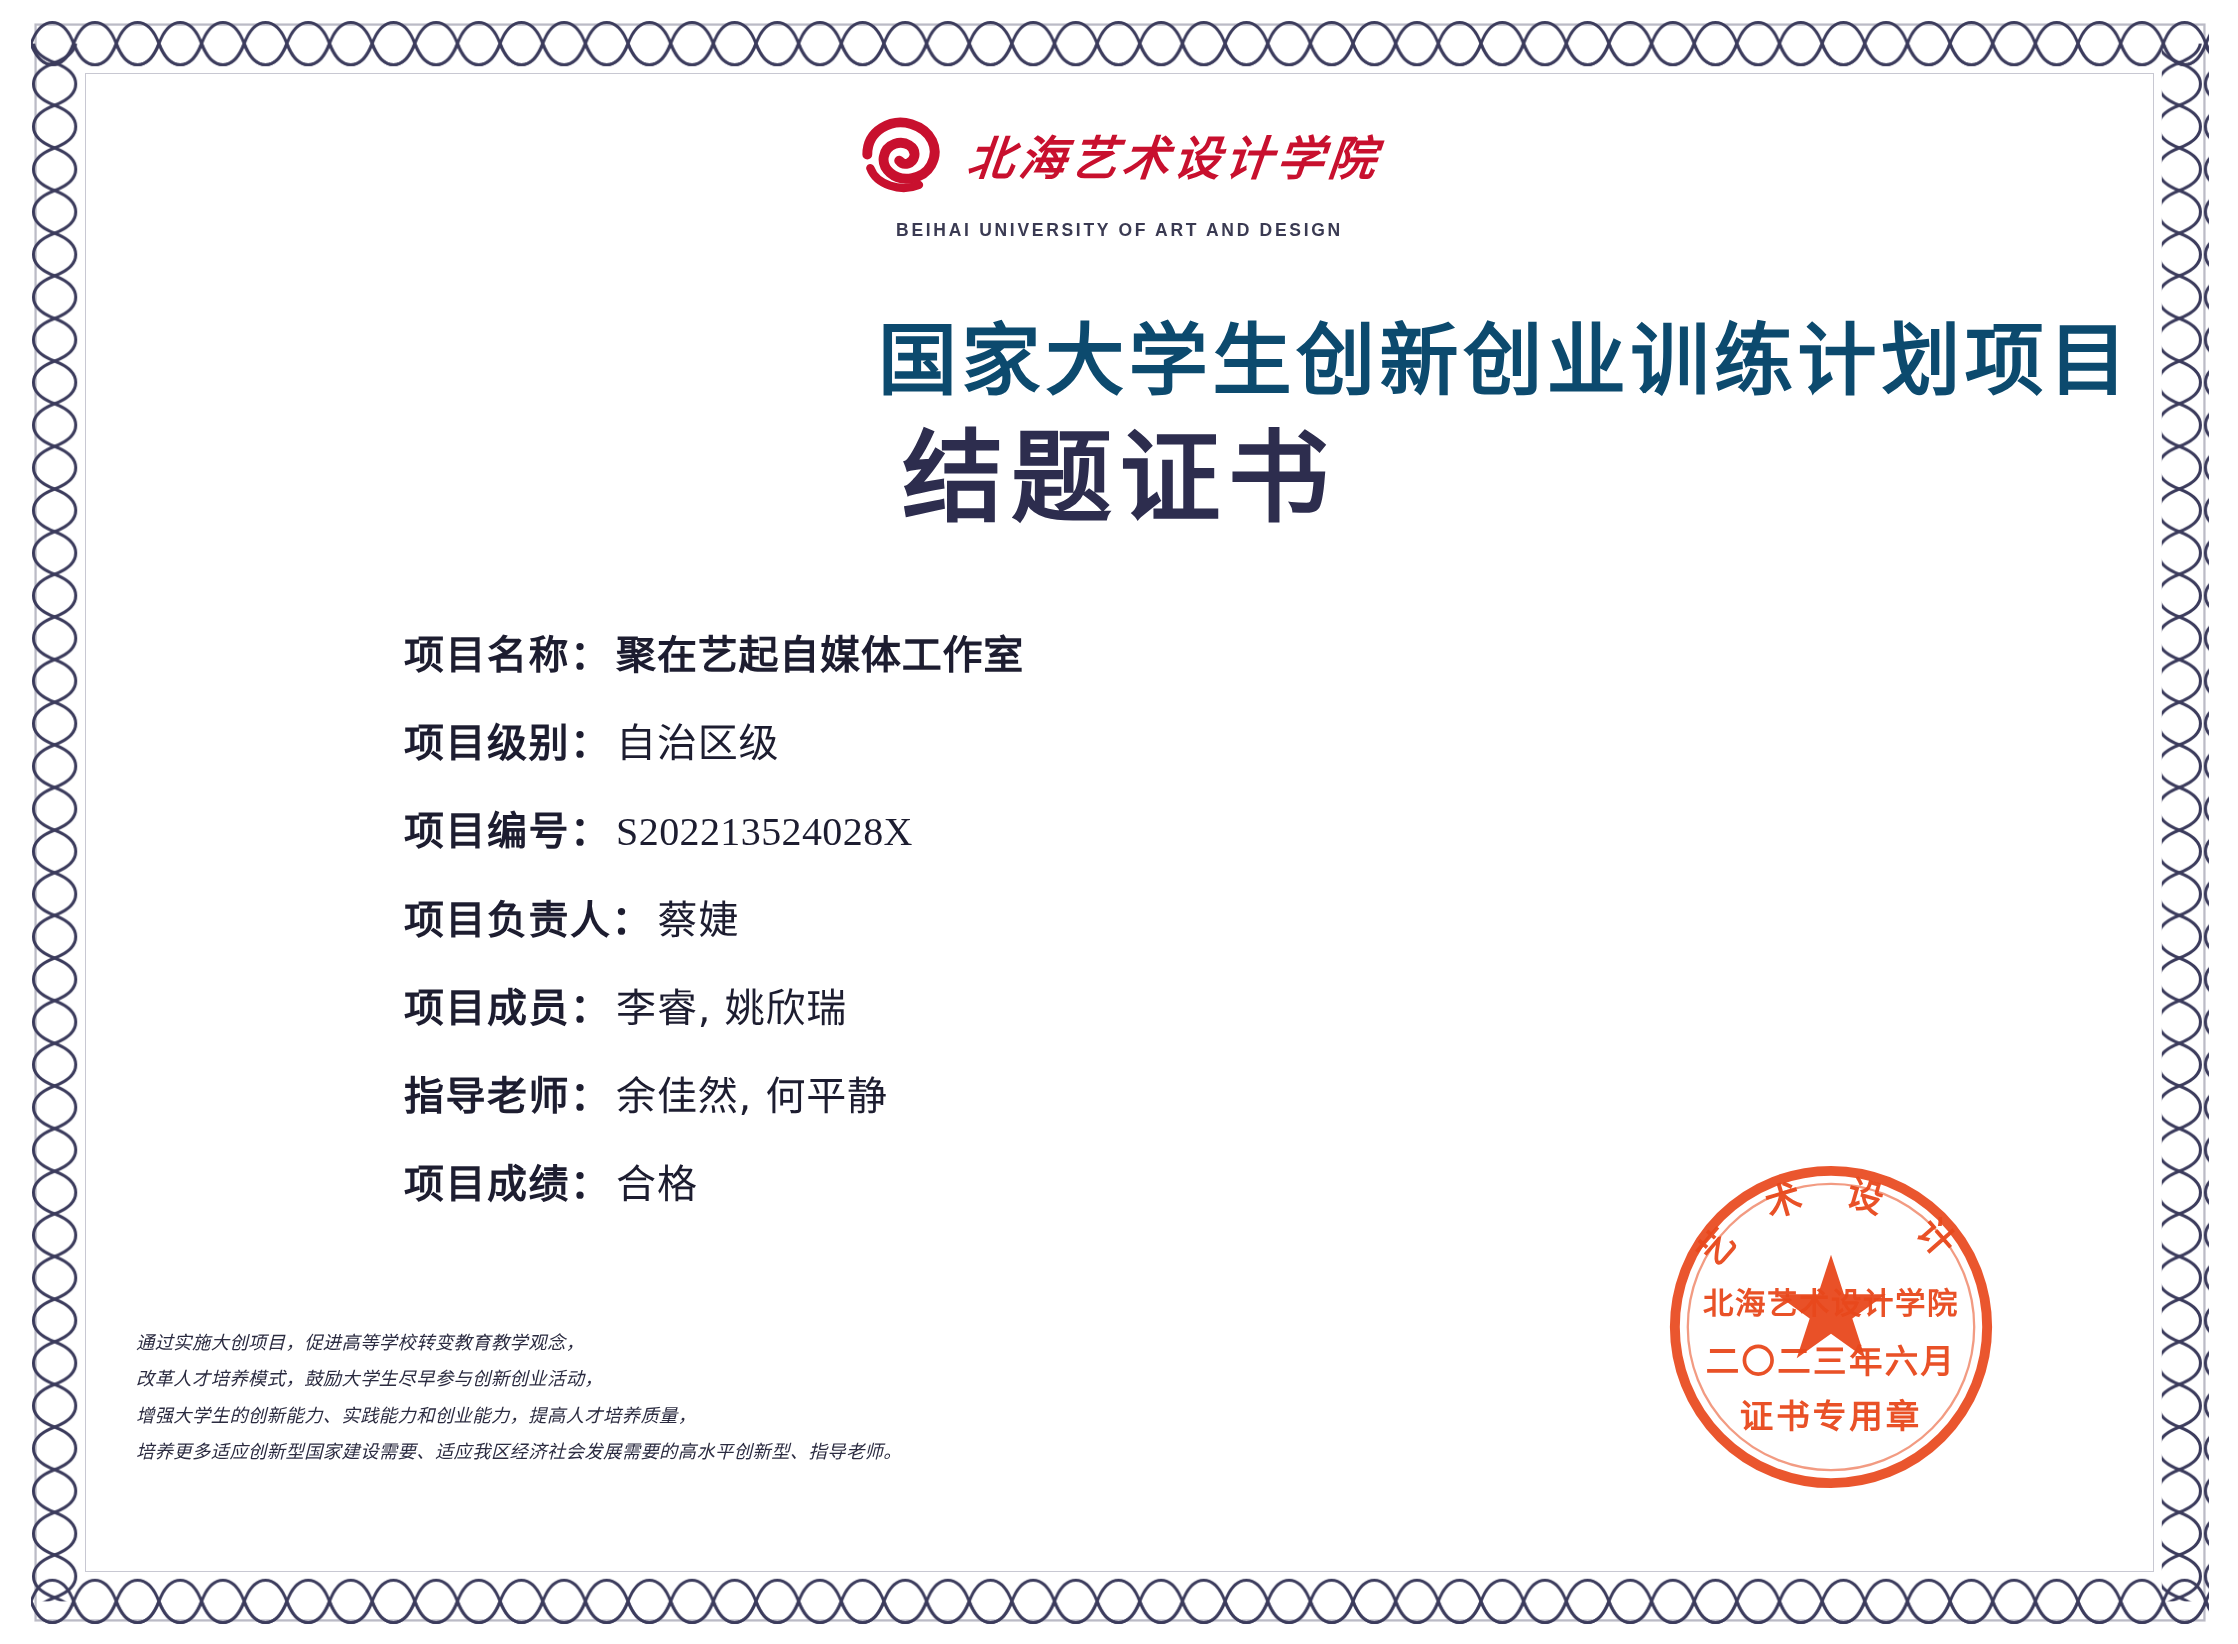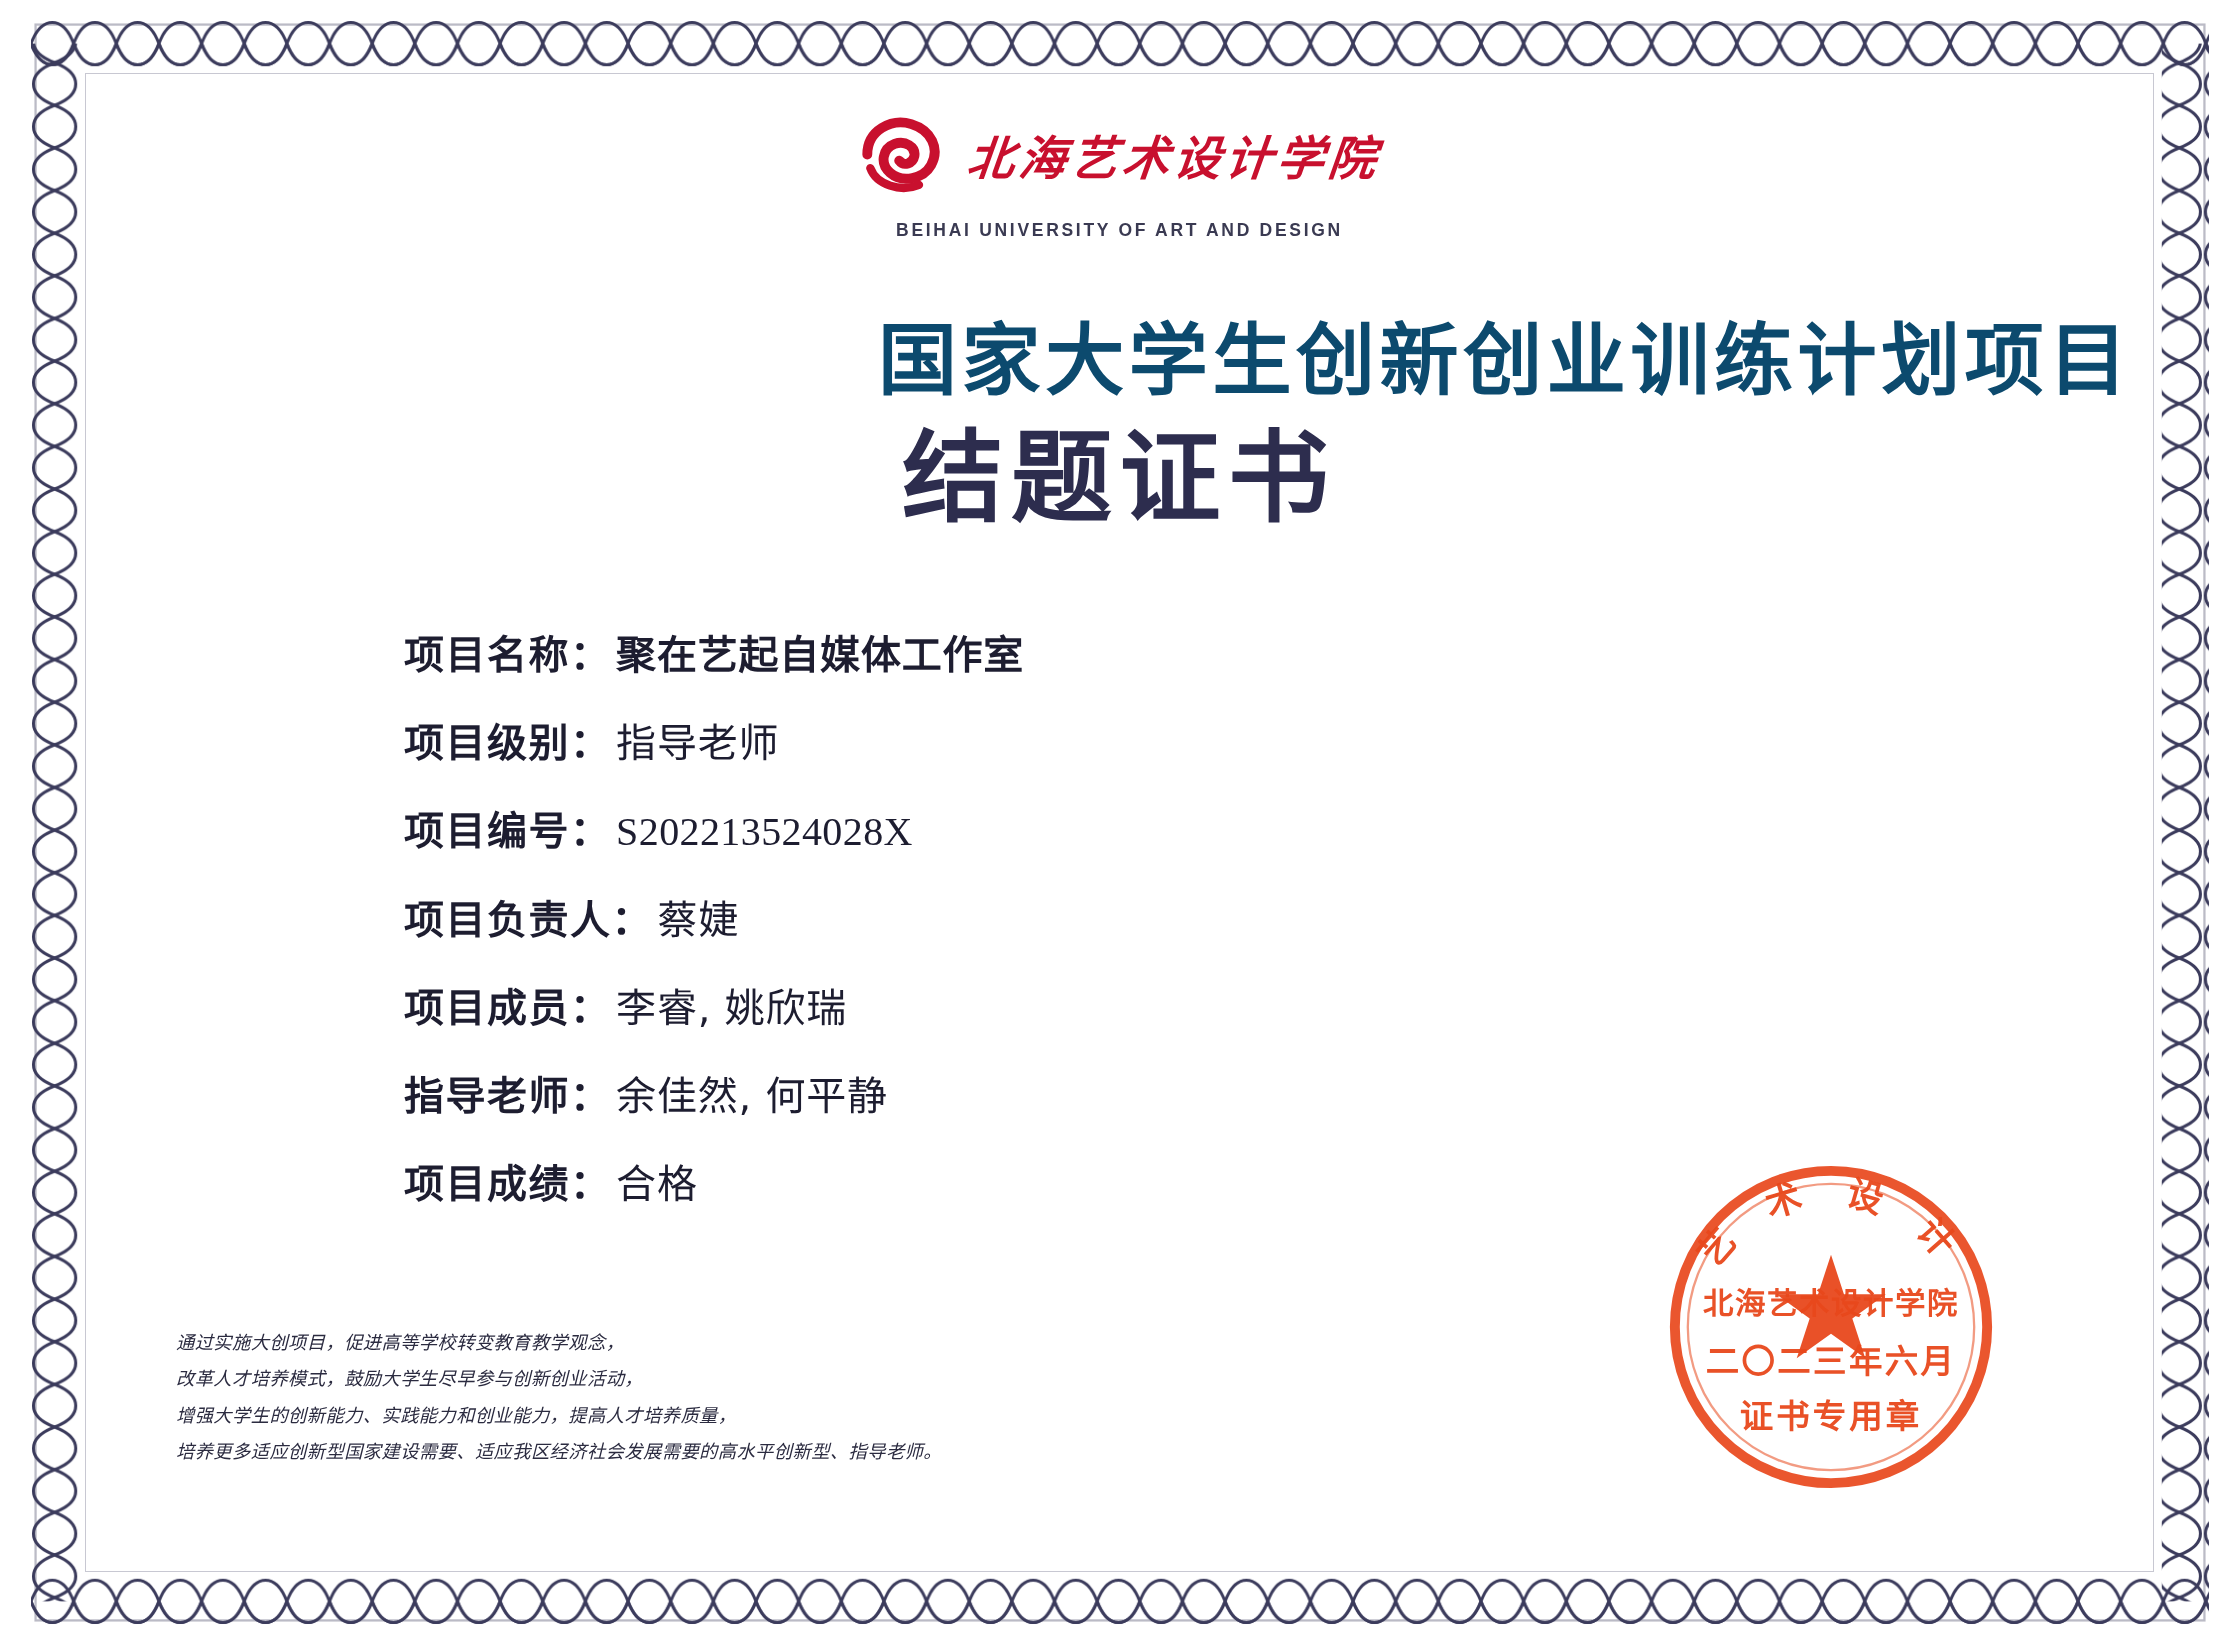--- a/index.html
+++ b/index.html
@@ -168,21 +168,21 @@
     left: 29px;
     bottom: 90px;
     width: 1142px;
     font-family: "DejaVu Serif", "Liberation Serif", serif;
     font-size: 18.3px;
     line-height: 2.0;
     color: #2b2b40;
     font-style: italic;
     letter-spacing: 0.4px;
   }
-  .footnote div { white-space: nowrap; margin-left: 40px; }
+  .footnote div { white-space: nowrap; }
 
   
   .seal {
     position: absolute;
     right: 122px;
     bottom: 55px;
     width: 358px;
     height: 358px;
   }
   .seal svg { display: block; }
@@ -232,21 +232,21 @@
 
     <div class="fields">
 
       <div class="field-row">
         <span class="field-label">项目名称：</span>
         <span class="field-value">聚在艺起自媒体工作室</span>
       </div>
 
       <div class="field-row">
         <span class="field-label">项目级别：</span>
-        <span class="field-value light">指导老师</span>
+        <span class="field-value light">自治区级</span>
       </div>
 
       <div class="field-row">
         <span class="field-label">项目编号：</span>
         <span class="field-value mono">S202213524028X</span>
       </div>
 
       <div class="field-row">
         <span class="field-label">项目负责人：</span>
         <span class="field-value light">蔡婕</span>

